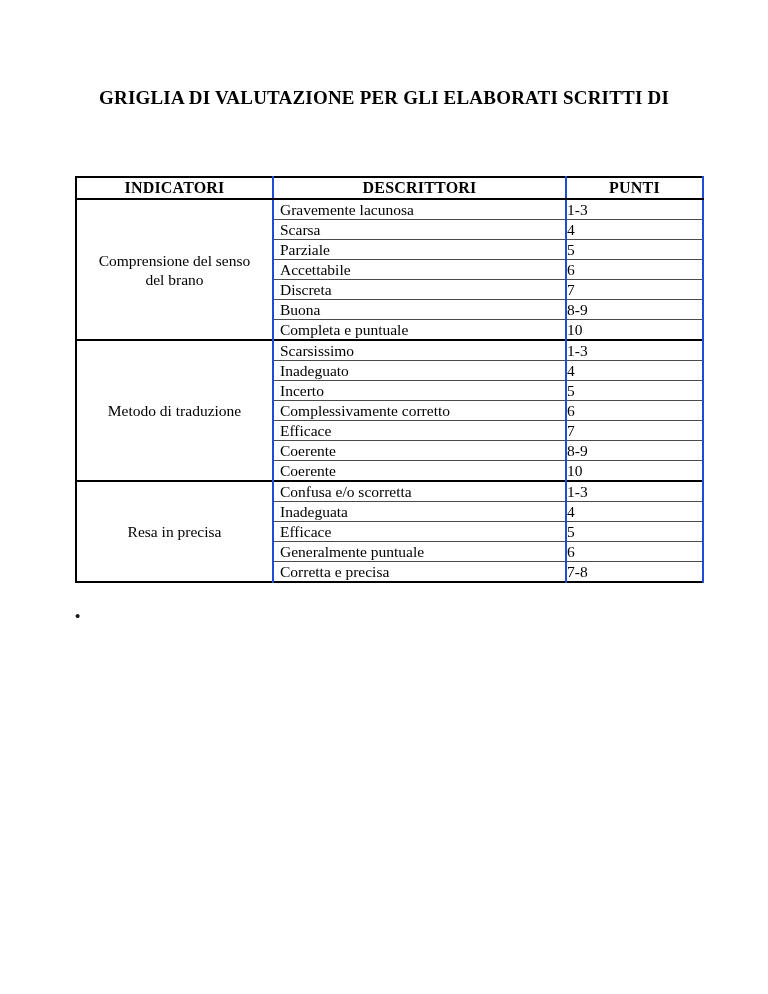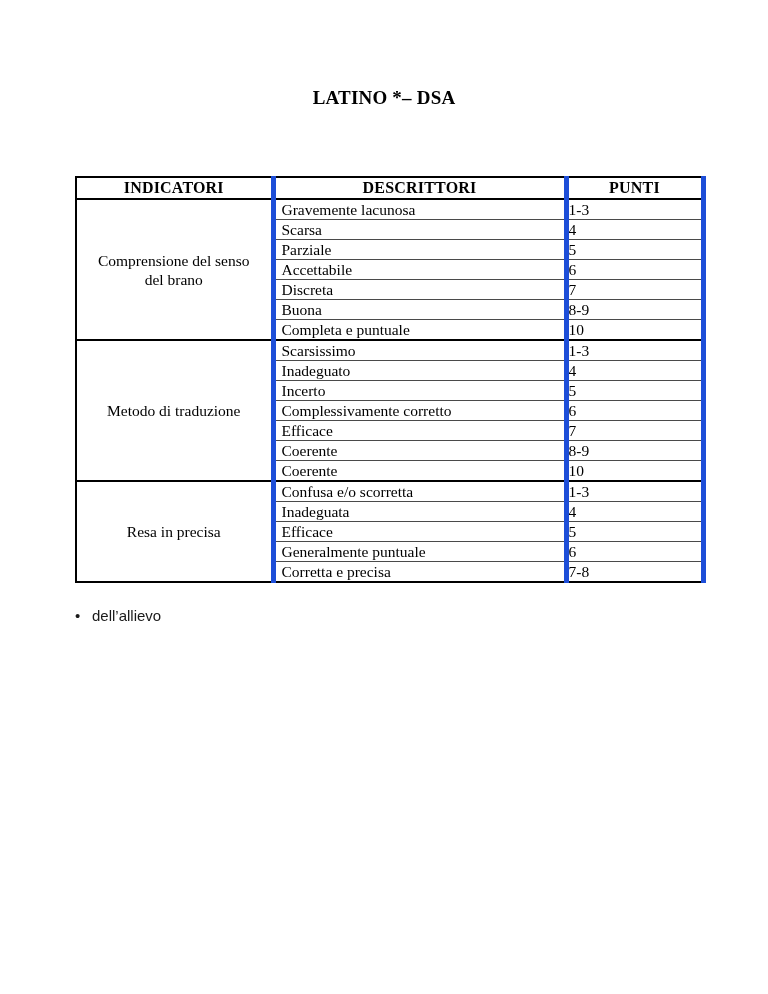--- a/index.html
+++ b/index.html
@@ -23,21 +23,21 @@
   }
   table.rubric {
     border-collapse: collapse;
     table-layout: fixed;
     width: 627px;
     margin: 64px 0 0 75px;
     border: 2px solid #000000;
   }
   table.rubric th, table.rubric td {
     border-left: 2px solid #000000;
-    border-right: 5px solid #1d4ed8;
+    border-right: 2px solid #1d4ed8;
     font-family: "Liberation Serif", serif;
     overflow: hidden;
     white-space: nowrap;
   }
   table.rubric th {
     border-bottom: 2px solid #000000;
     font-size: 16px;
     font-weight: bold;
     height: 22px;
     text-align: center;
@@ -83,21 +83,21 @@
   .note-line-1 {
     text-align: justify;
     text-align-last: justify;
   }
   .note-line-2 { text-align: left; }
 </style>
 </head>
 <body>
 
 <div class="doc-title">
-  <div>LATINO *– DSA</div>
+  <div>GRIGLIA DI VALUTAZIONE PER GLI ELABORATI SCRITTI DI</div>
 </div>
 
 <table class="rubric">
   <colgroup>
     <col style="width:197px">
     <col style="width:293px">
     <col style="width:137px">
   </colgroup>
   <thead>
     <tr>
@@ -192,15 +192,14 @@
       <tr>
         <td class="descriptor">Corretta e precisa</td>
         <td class="points">7-8</td>
       </tr>
     </tbody>
 </table>
 
 <div class="note">
   <span class="bullet">•</span>
   <div class="note-text">
-    <div class="note-line-2">dell’allievo</div>
   </div>
 </div>
 
 </body></html>

